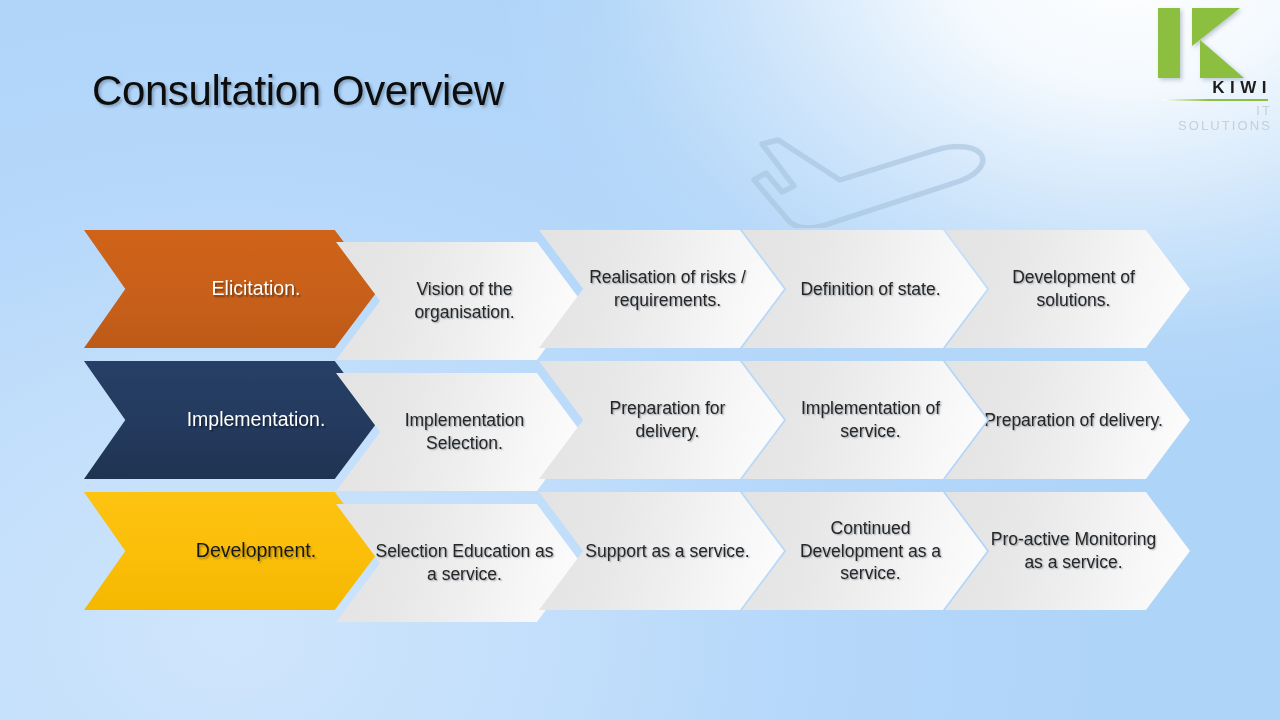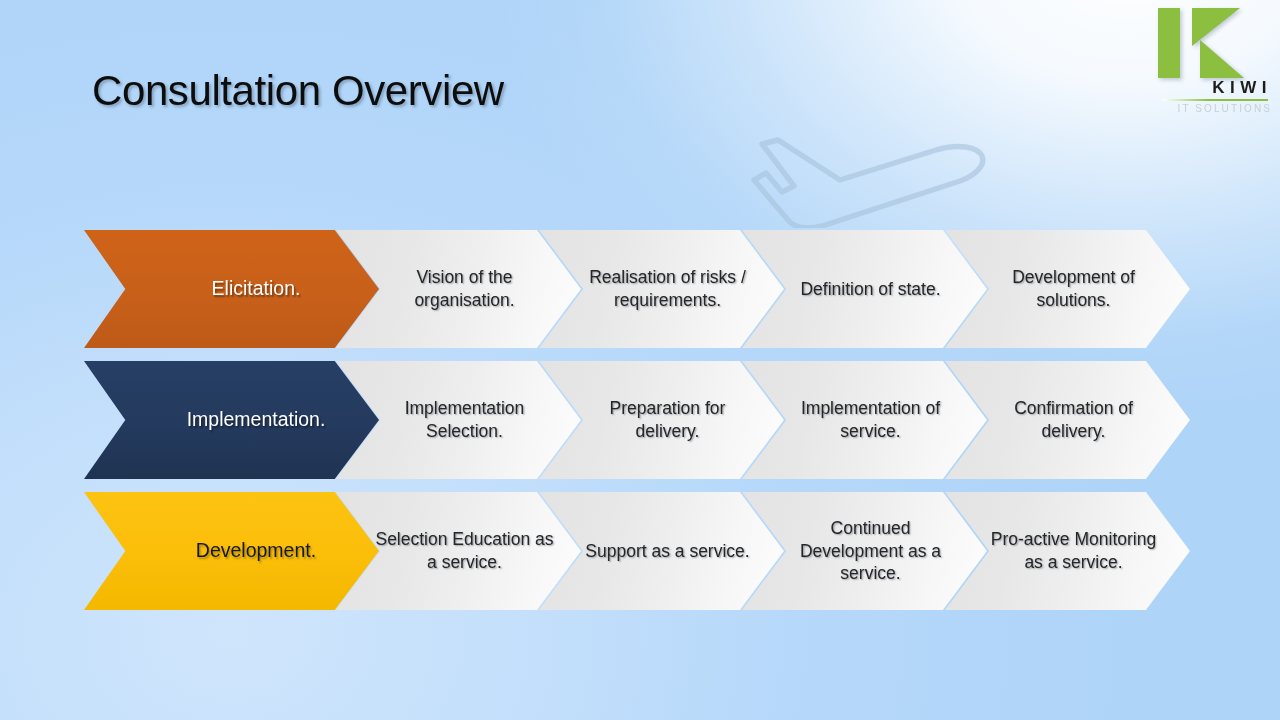--- a/index.html
+++ b/index.html
@@ -81,21 +81,21 @@
   #logo-rule {
     position: absolute;
     left: 10px; top: 93px;
     width: 106px; height: 1.5px;
     background: linear-gradient(90deg, #ffffff 0%, #8cbe3f 45%, #8cbe3f 100%);
   }
   #logo-tagline {
     position: absolute;
     left: 8px; top: 97px;
     width: 112px;
-    font-size: 10px;
+    font-size: 13px;
     letter-spacing: 2.1px;
     color: #c6cfd6;
     text-align: right;
     padding-right: 2px;
     font-weight: 400;
   }
 
   
   .row {
     position: absolute;
@@ -146,21 +146,21 @@
     background: linear-gradient(102deg, #e3e3e3 0%, #e7e7e7 28%, #efefef 55%, #f7f7f7 78%, #fdfdfd 100%);
     padding-left: 38px;
     padding-right: 26px;
   }
   .chev.step .ctext {
     color: #262626;
     text-shadow: 1.2px 1.2px 1.6px rgba(40,55,75,0.40);
     text-align: center;
     width: 100%;
   }
-  .chev.step.s0 { left: 336px; }
+  .chev.step.s0 { left: 336px; margin-top: 12px; }
   .chev.step.s1 { left: 539px; }
   .chev.step.s2 { left: 742px; }
   .chev.step.s3 { left: 945px; }
 
   .ctext {
     font-size: 17.5px;
     line-height: 1.30;
     font-weight: 400;
   }
   .chev.lead .ctext { font-size: 19.5px; }
@@ -212,21 +212,21 @@
     <div class="chev step s0">
       <span class="ctext">Implementation Selection.</span>
     </div>
     <div class="chev step s1">
       <span class="ctext">Preparation for delivery.</span>
     </div>
     <div class="chev step s2">
       <span class="ctext">Implementation of service.</span>
     </div>
     <div class="chev step s3">
-      <span class="ctext">Confirmation of delivery.</span>
+      <span class="ctext">Preparation of delivery.</span>
     </div>
   </div>
 
   <div class="row" id="row-2">
     <div class="chev lead c-gold">
       <span class="ctext">Development.</span>
     </div>
     <div class="chev step s0">
       <span class="ctext">Selection Education as a service.</span>
     </div>

